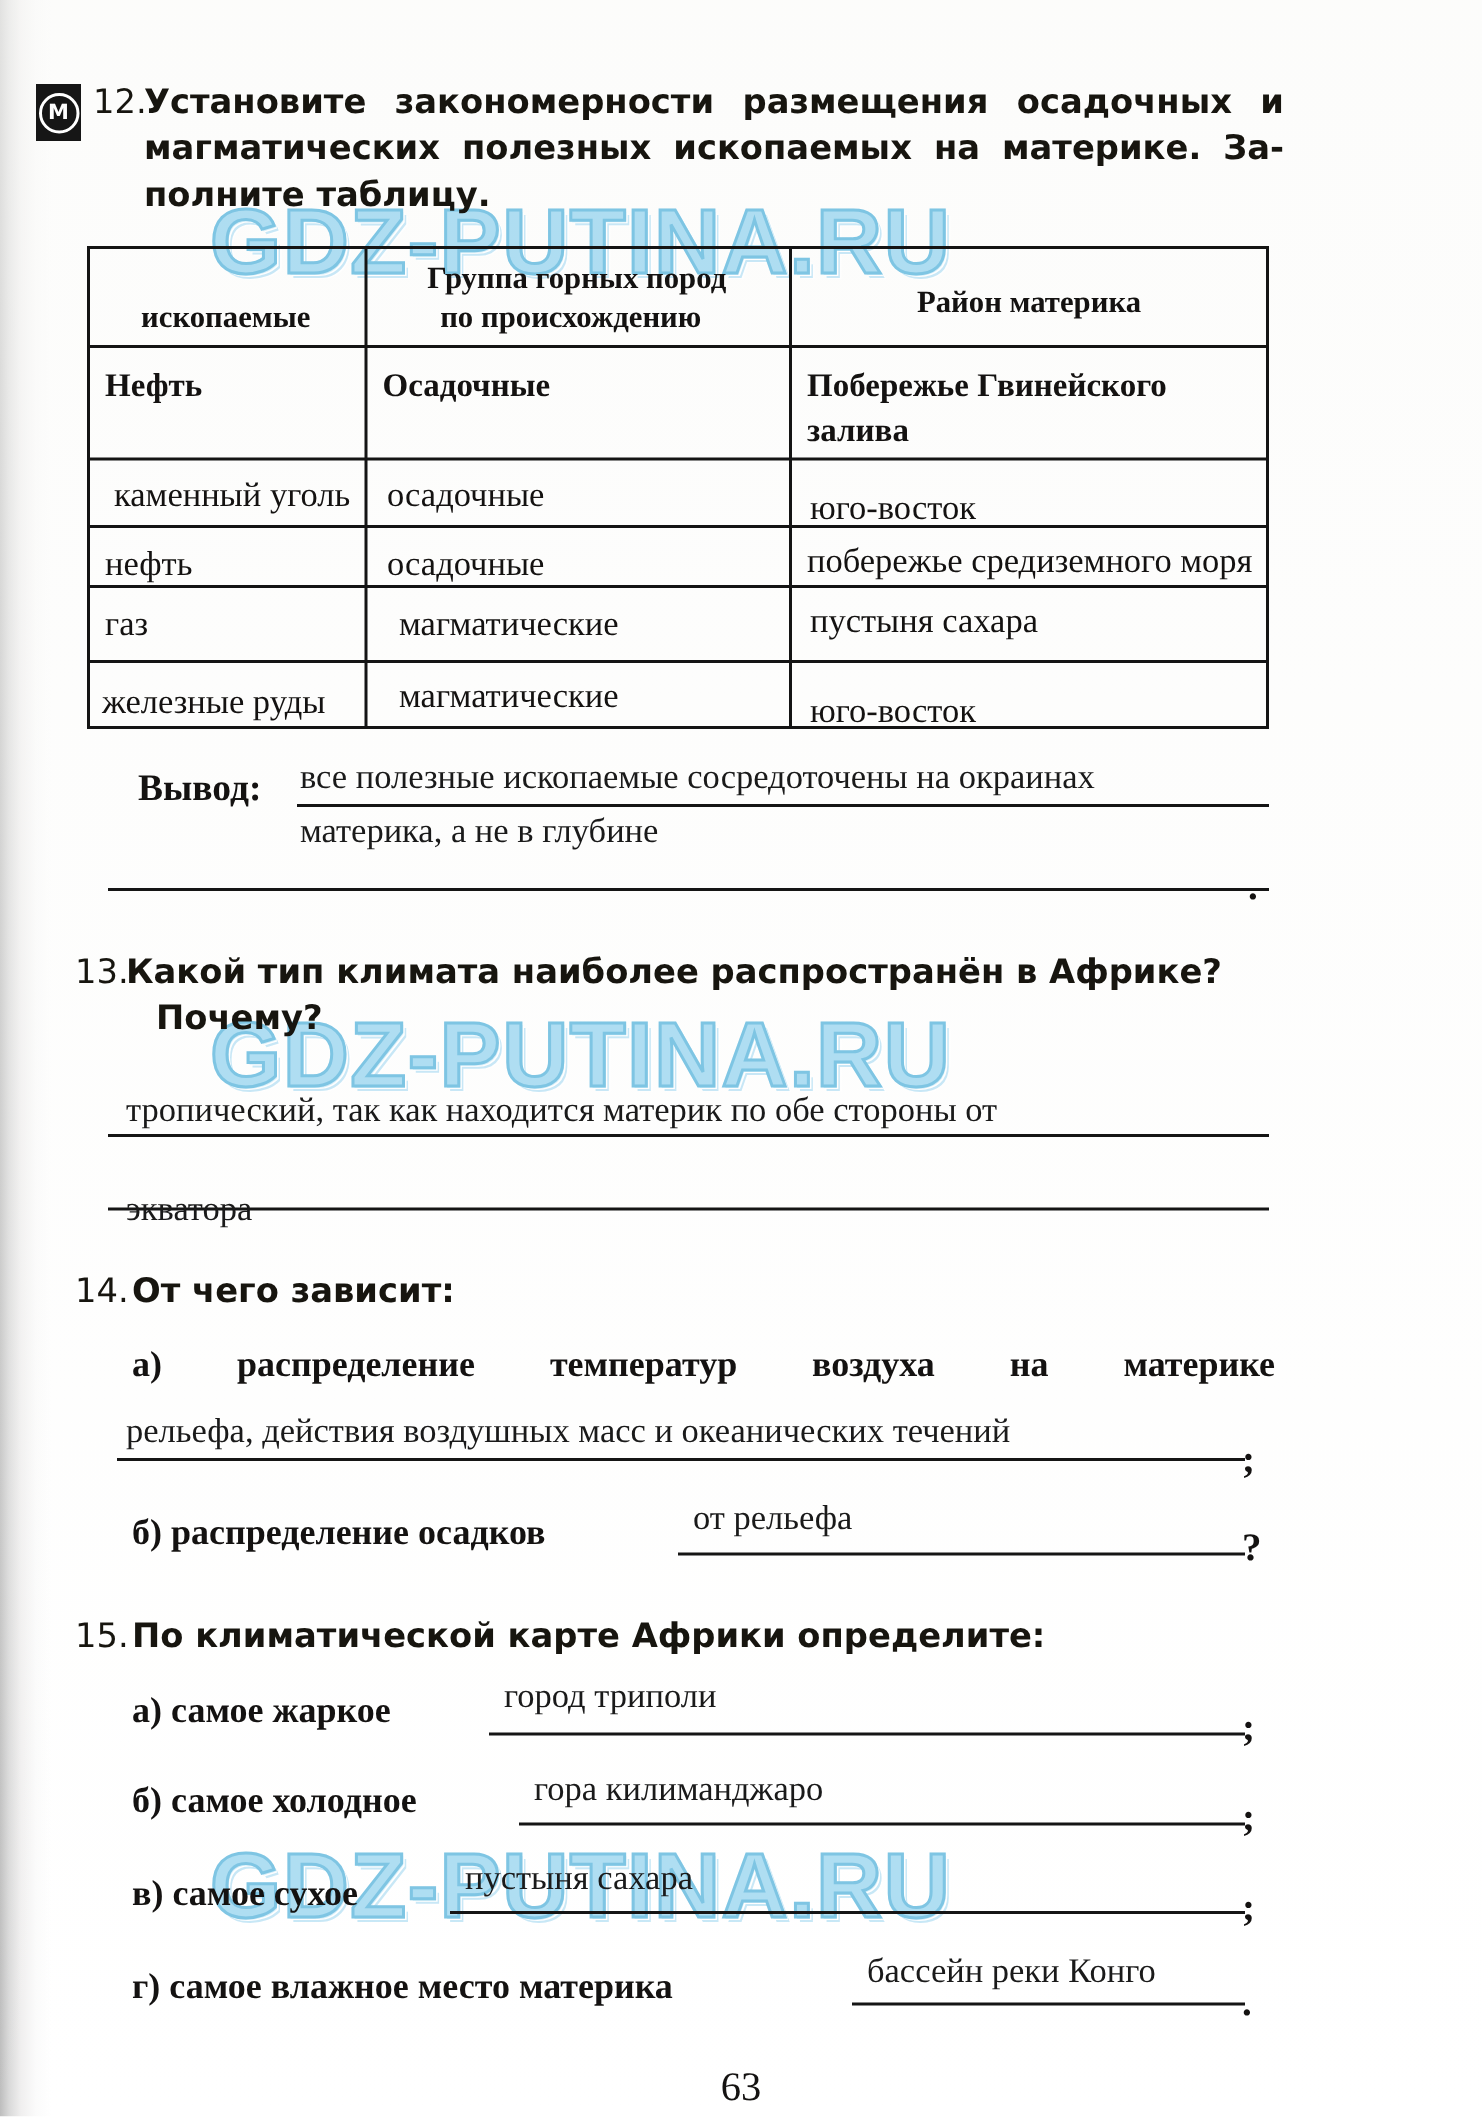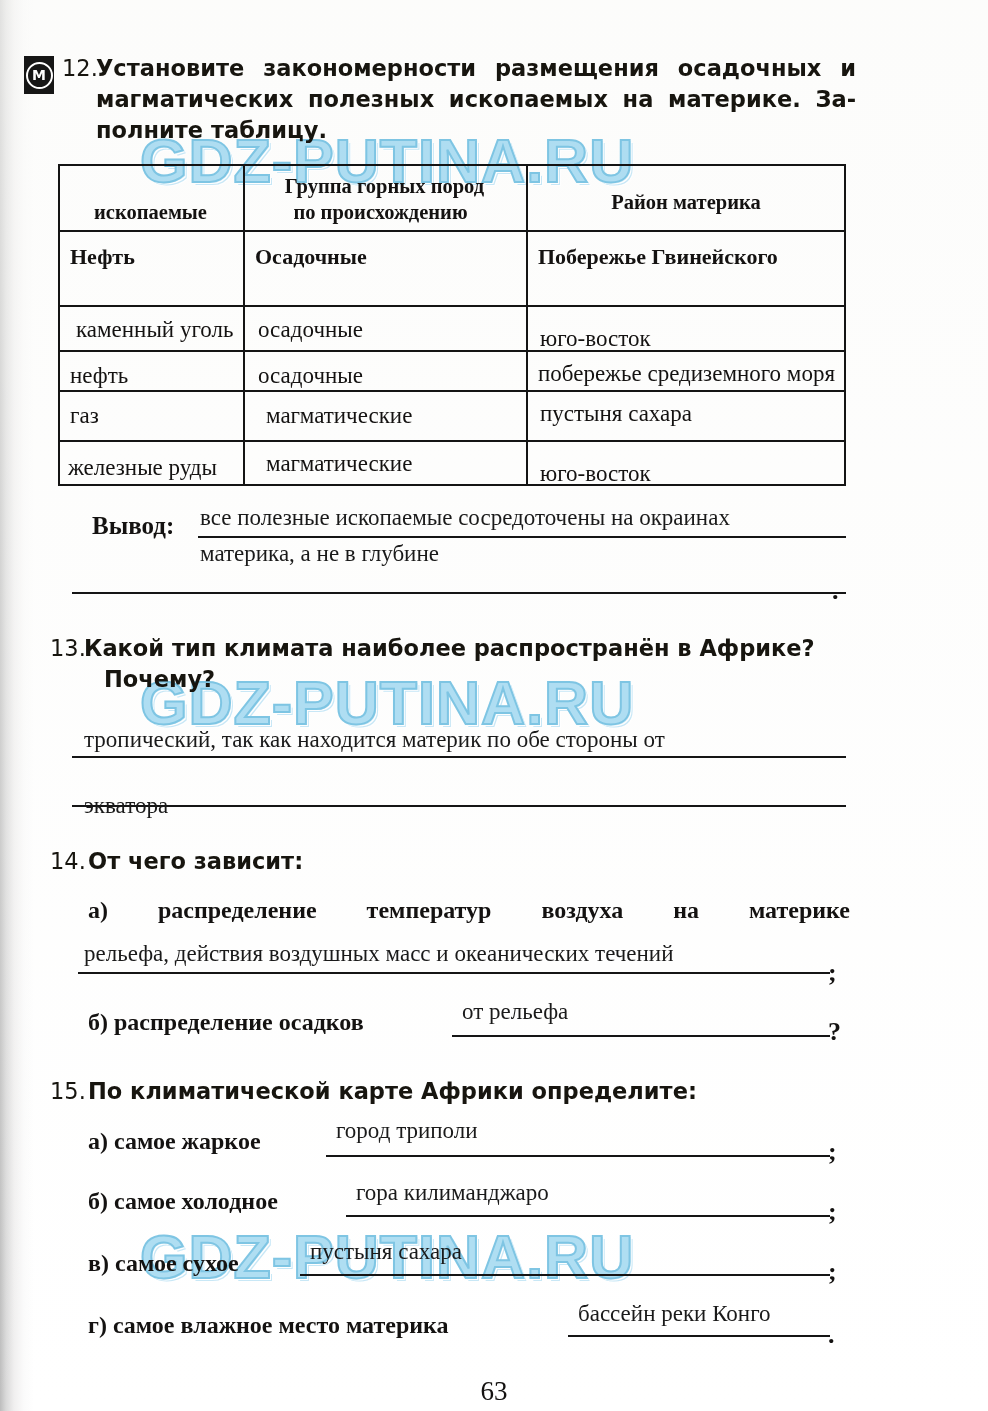--- a/index.html
+++ b/index.html
@@ -203,20 +203,21 @@
   <div class="hline" style="top:276px;"></div>
 
   <div class="cell head" style="left:0; top:30px; width:185px;">ископаемые</div>
   <div class="cell head" style="left:185px; top:4px; width:283px;">Группа горных пород</div>
   <div class="cell head" style="left:185px; top:30px; width:275px;">по происхождению</div>
   <div class="cell head" style="left:468px; top:20px; width:320px;">Район материка</div>
 
   <div class="cell body-print" style="left:4px; top:74px; width:181px;">Нефть</div>
   <div class="cell body-print" style="left:189px; top:74px; width:279px;">Осадочные</div>
   <div class="cell body-print" style="left:472px; top:74px; width:316px;">Побережье    Гвинейского</div>
+  <div class="cell body-print" style="left:472px; top:104px; width:316px;">залива</div>
 
   <div class="cell body-hand" style="left:10px; top:146px; width:190px;">каменный уголь</div>
   <div class="cell body-hand" style="left:192px; top:146px; width:279px;">осадочные</div>
   <div class="cell body-hand" style="left:474px; top:155px; width:316px;">юго-восток</div>
 
   <div class="cell body-hand" style="left:4px; top:192px; width:185px;">нефть</div>
   <div class="cell body-hand" style="left:192px; top:192px; width:279px;">осадочные</div>
   <div class="cell body-hand overflow" style="left:472px; top:190px; width:360px;">побережье средиземного моря</div>
 
   <div class="cell body-hand" style="left:4px; top:232px; width:185px;">газ</div>

